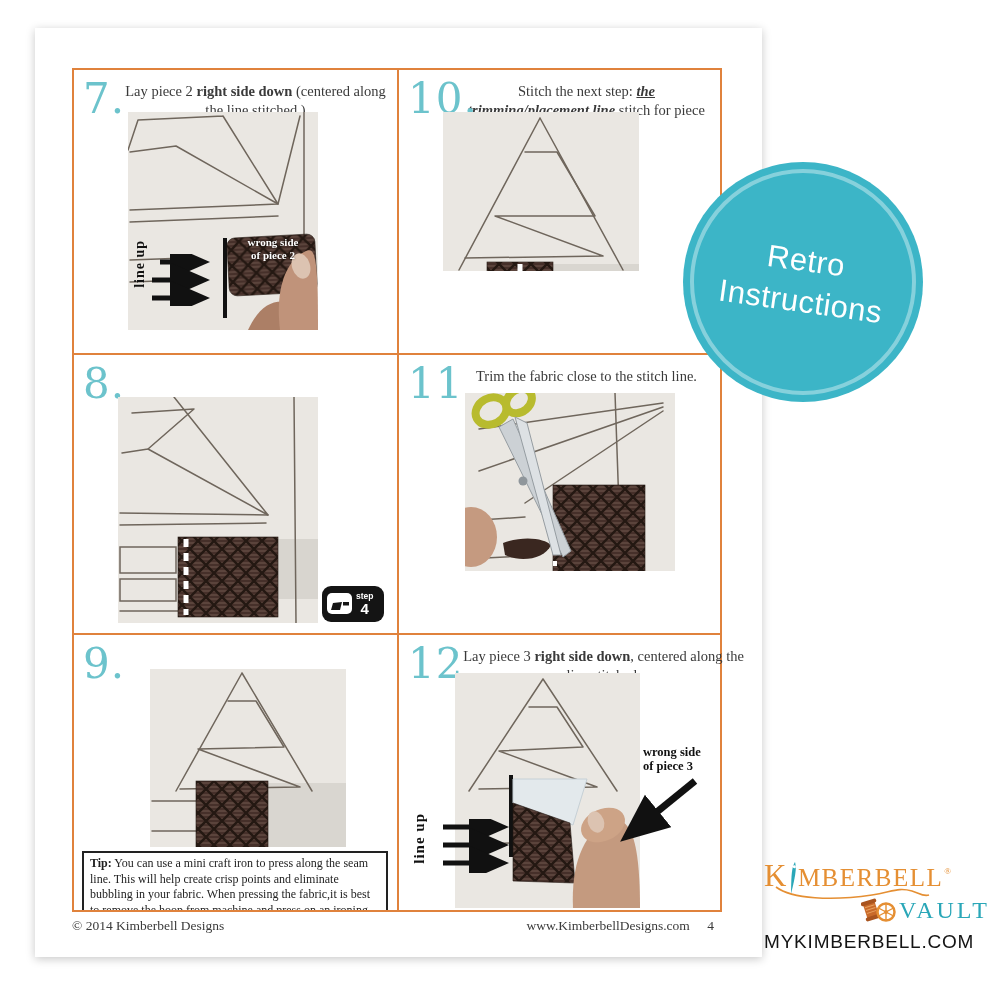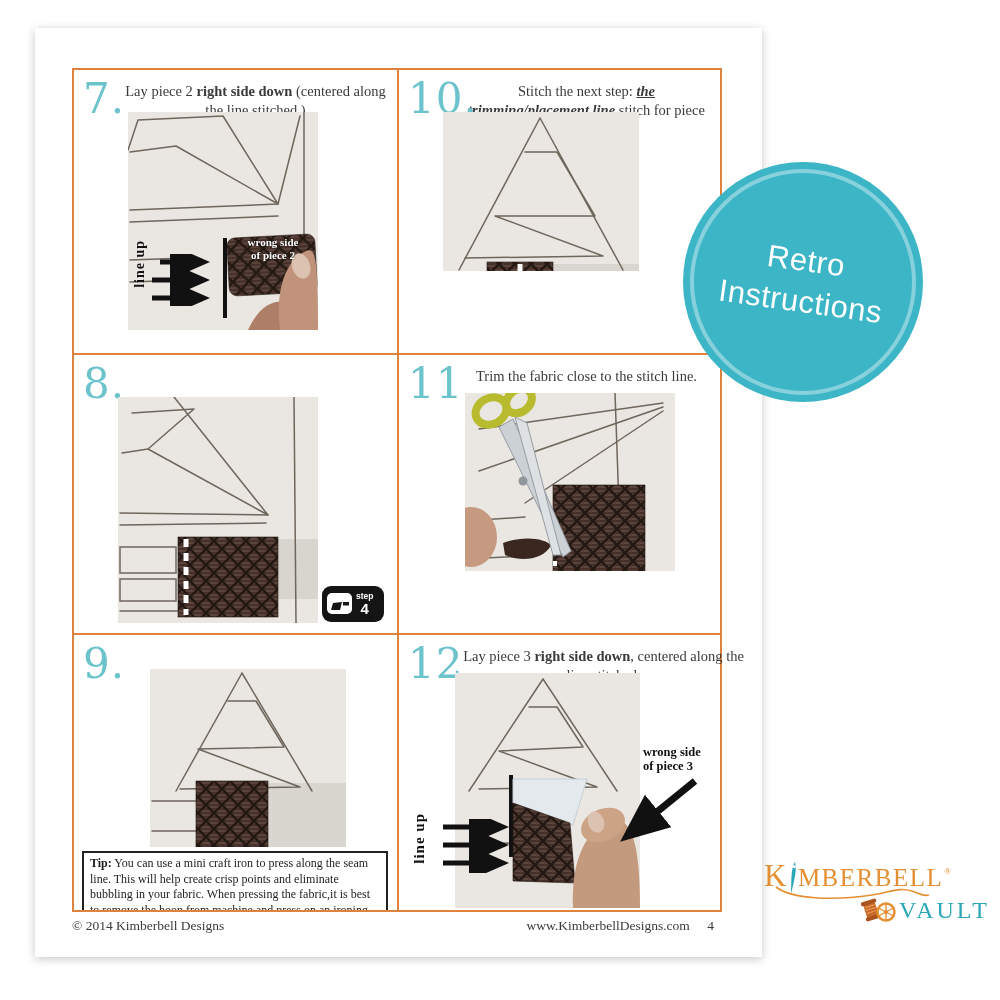--- a/index.html
+++ b/index.html
@@ -350,15 +350,16 @@
           <rect x="2" y="4" width="16" height="4" rx="2" fill="#a9541f"></rect>
           <rect x="2" y="20" width="16" height="4" rx="2" fill="#a9541f"></rect>
           <path d="M5,10 H15 M5,13 H15 M5,16 H15" stroke="#e8a05f" stroke-width="1"></path>
         </g>
         <circle cx="25" cy="16" r="8.5" fill="#fff" stroke="#e58f33" stroke-width="2.5"></circle>
         <path d="M25,8 V24 M17.5,12 L32.5,20 M32.5,12 L17.5,20" stroke="#e58f33" stroke-width="1.4"></path>
         <circle cx="25" cy="16" r="2" fill="#e58f33"></circle>
       </svg>
       <span class="vault">VAULT</span>
     </div>
+    <div class="site">MYKIMBERBELL.COM</div>
   </div>
 
 </div>
 
 </body></html>

